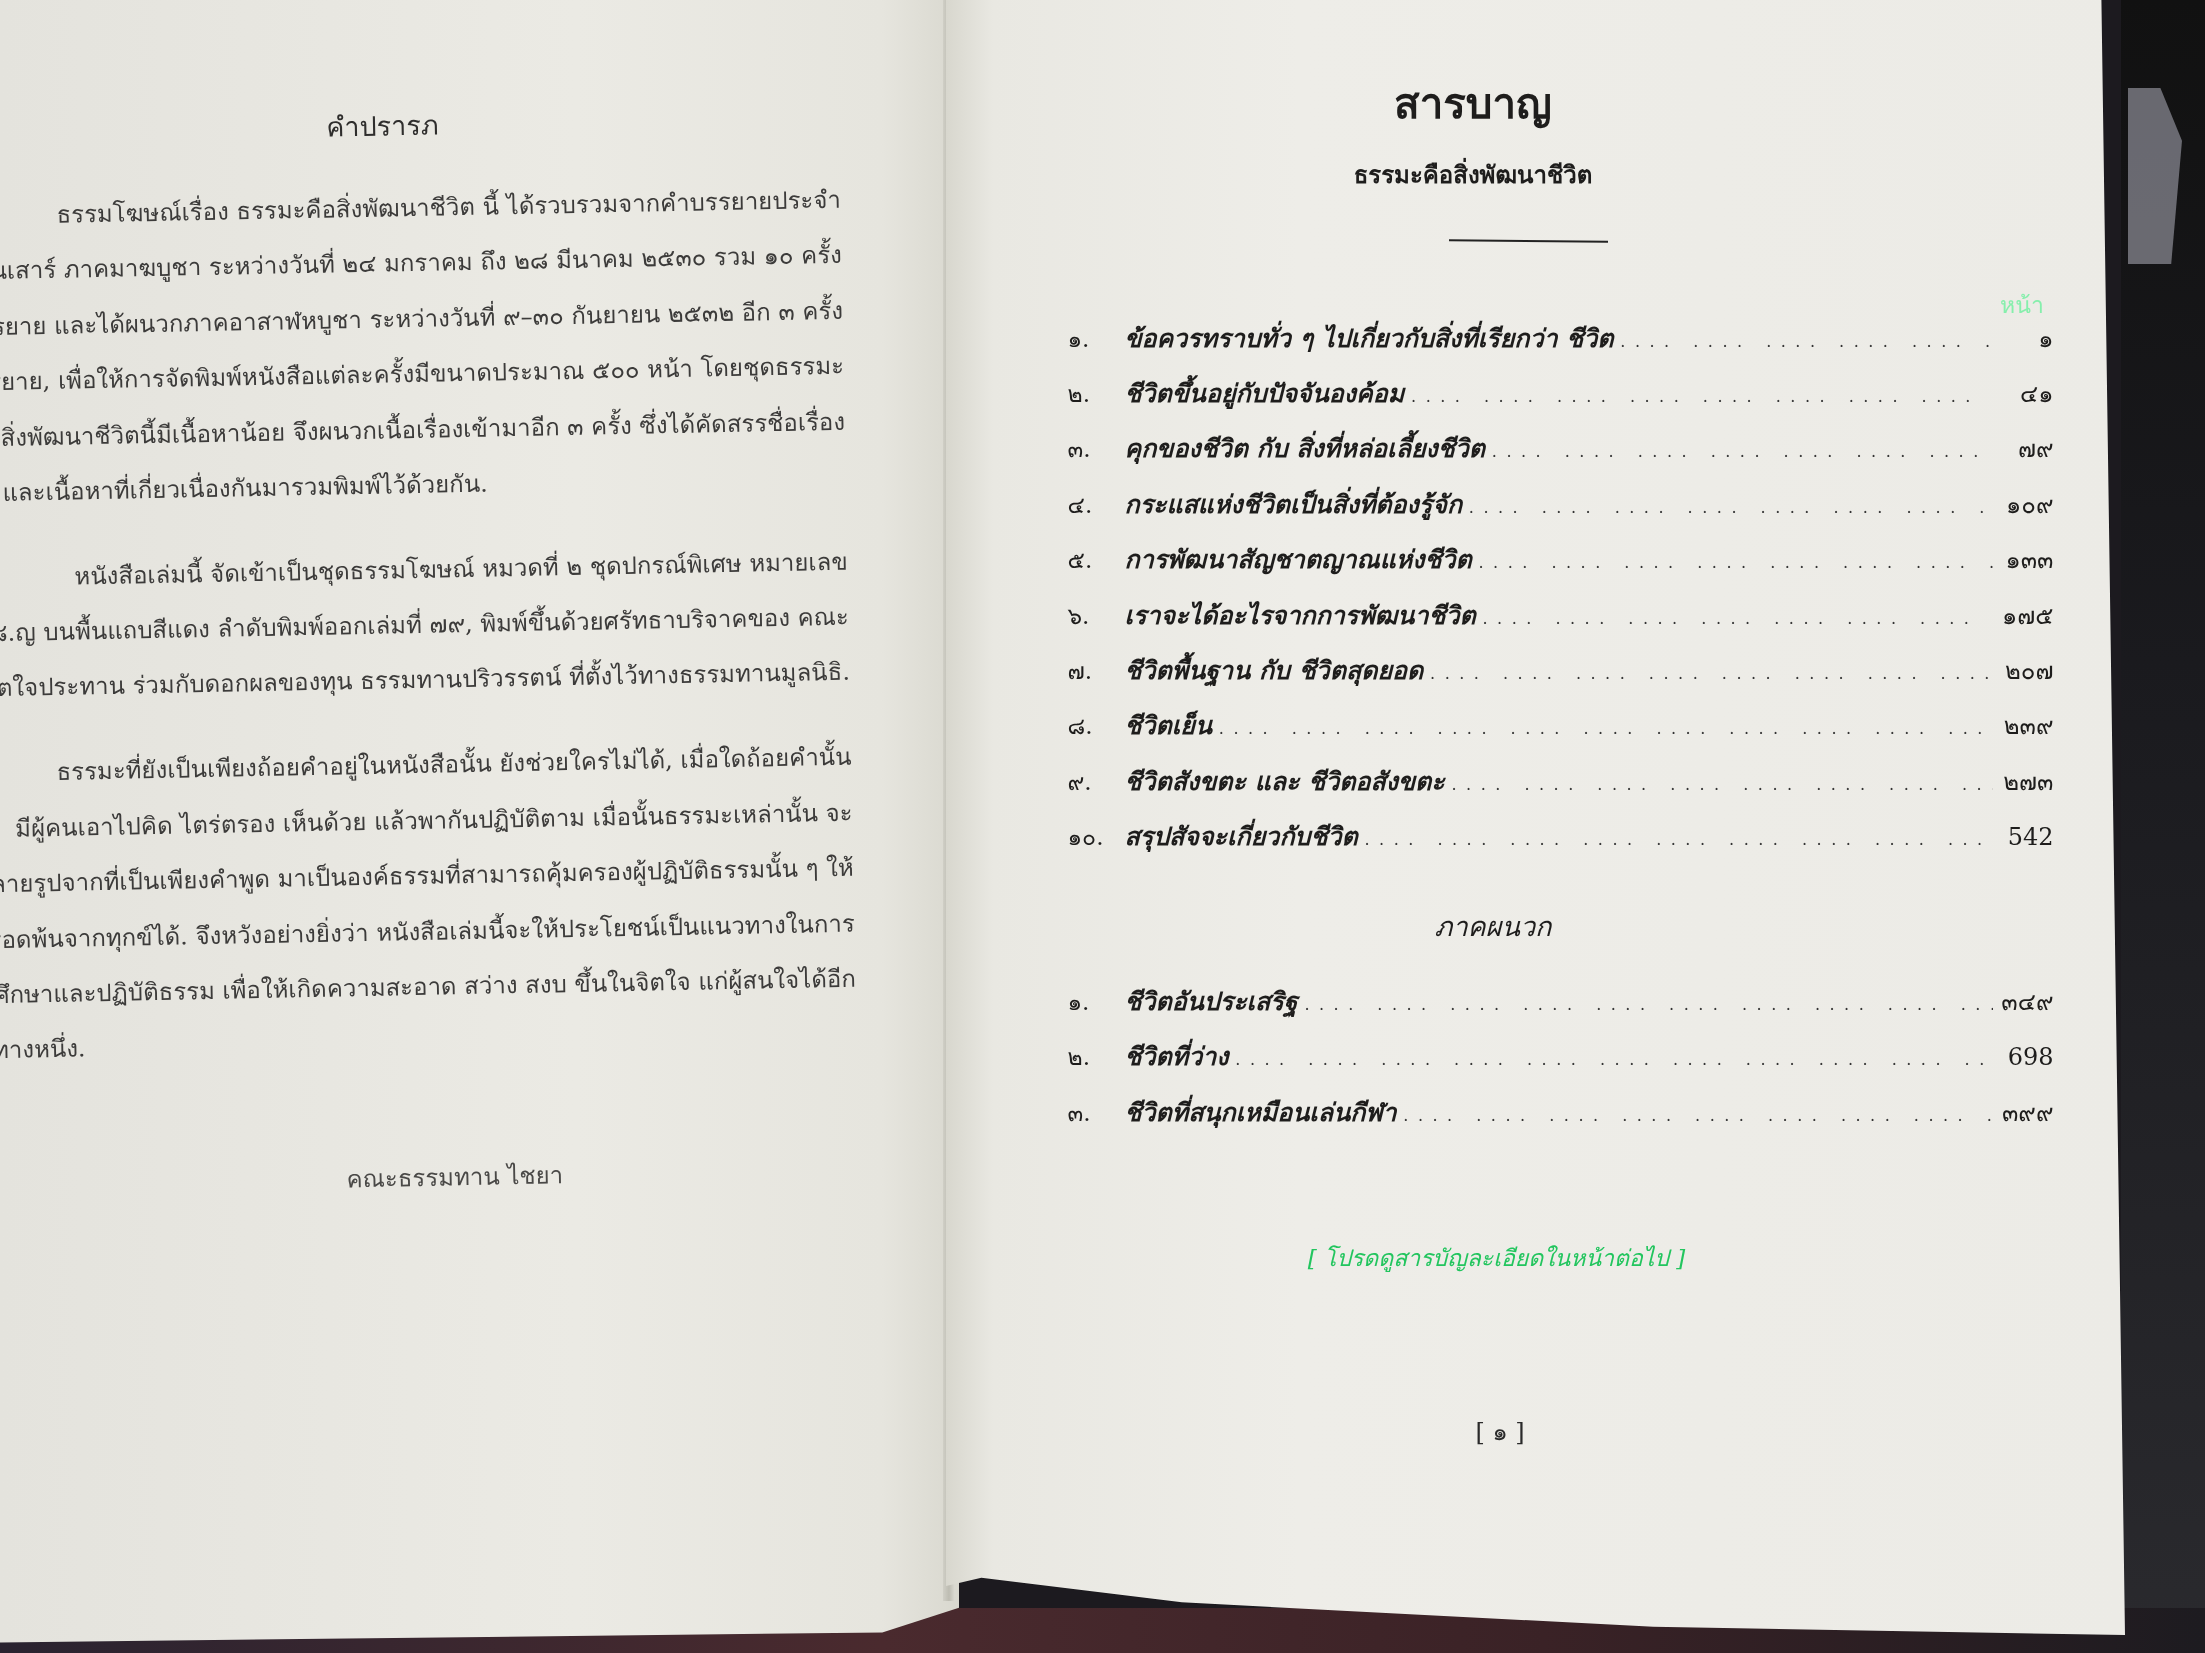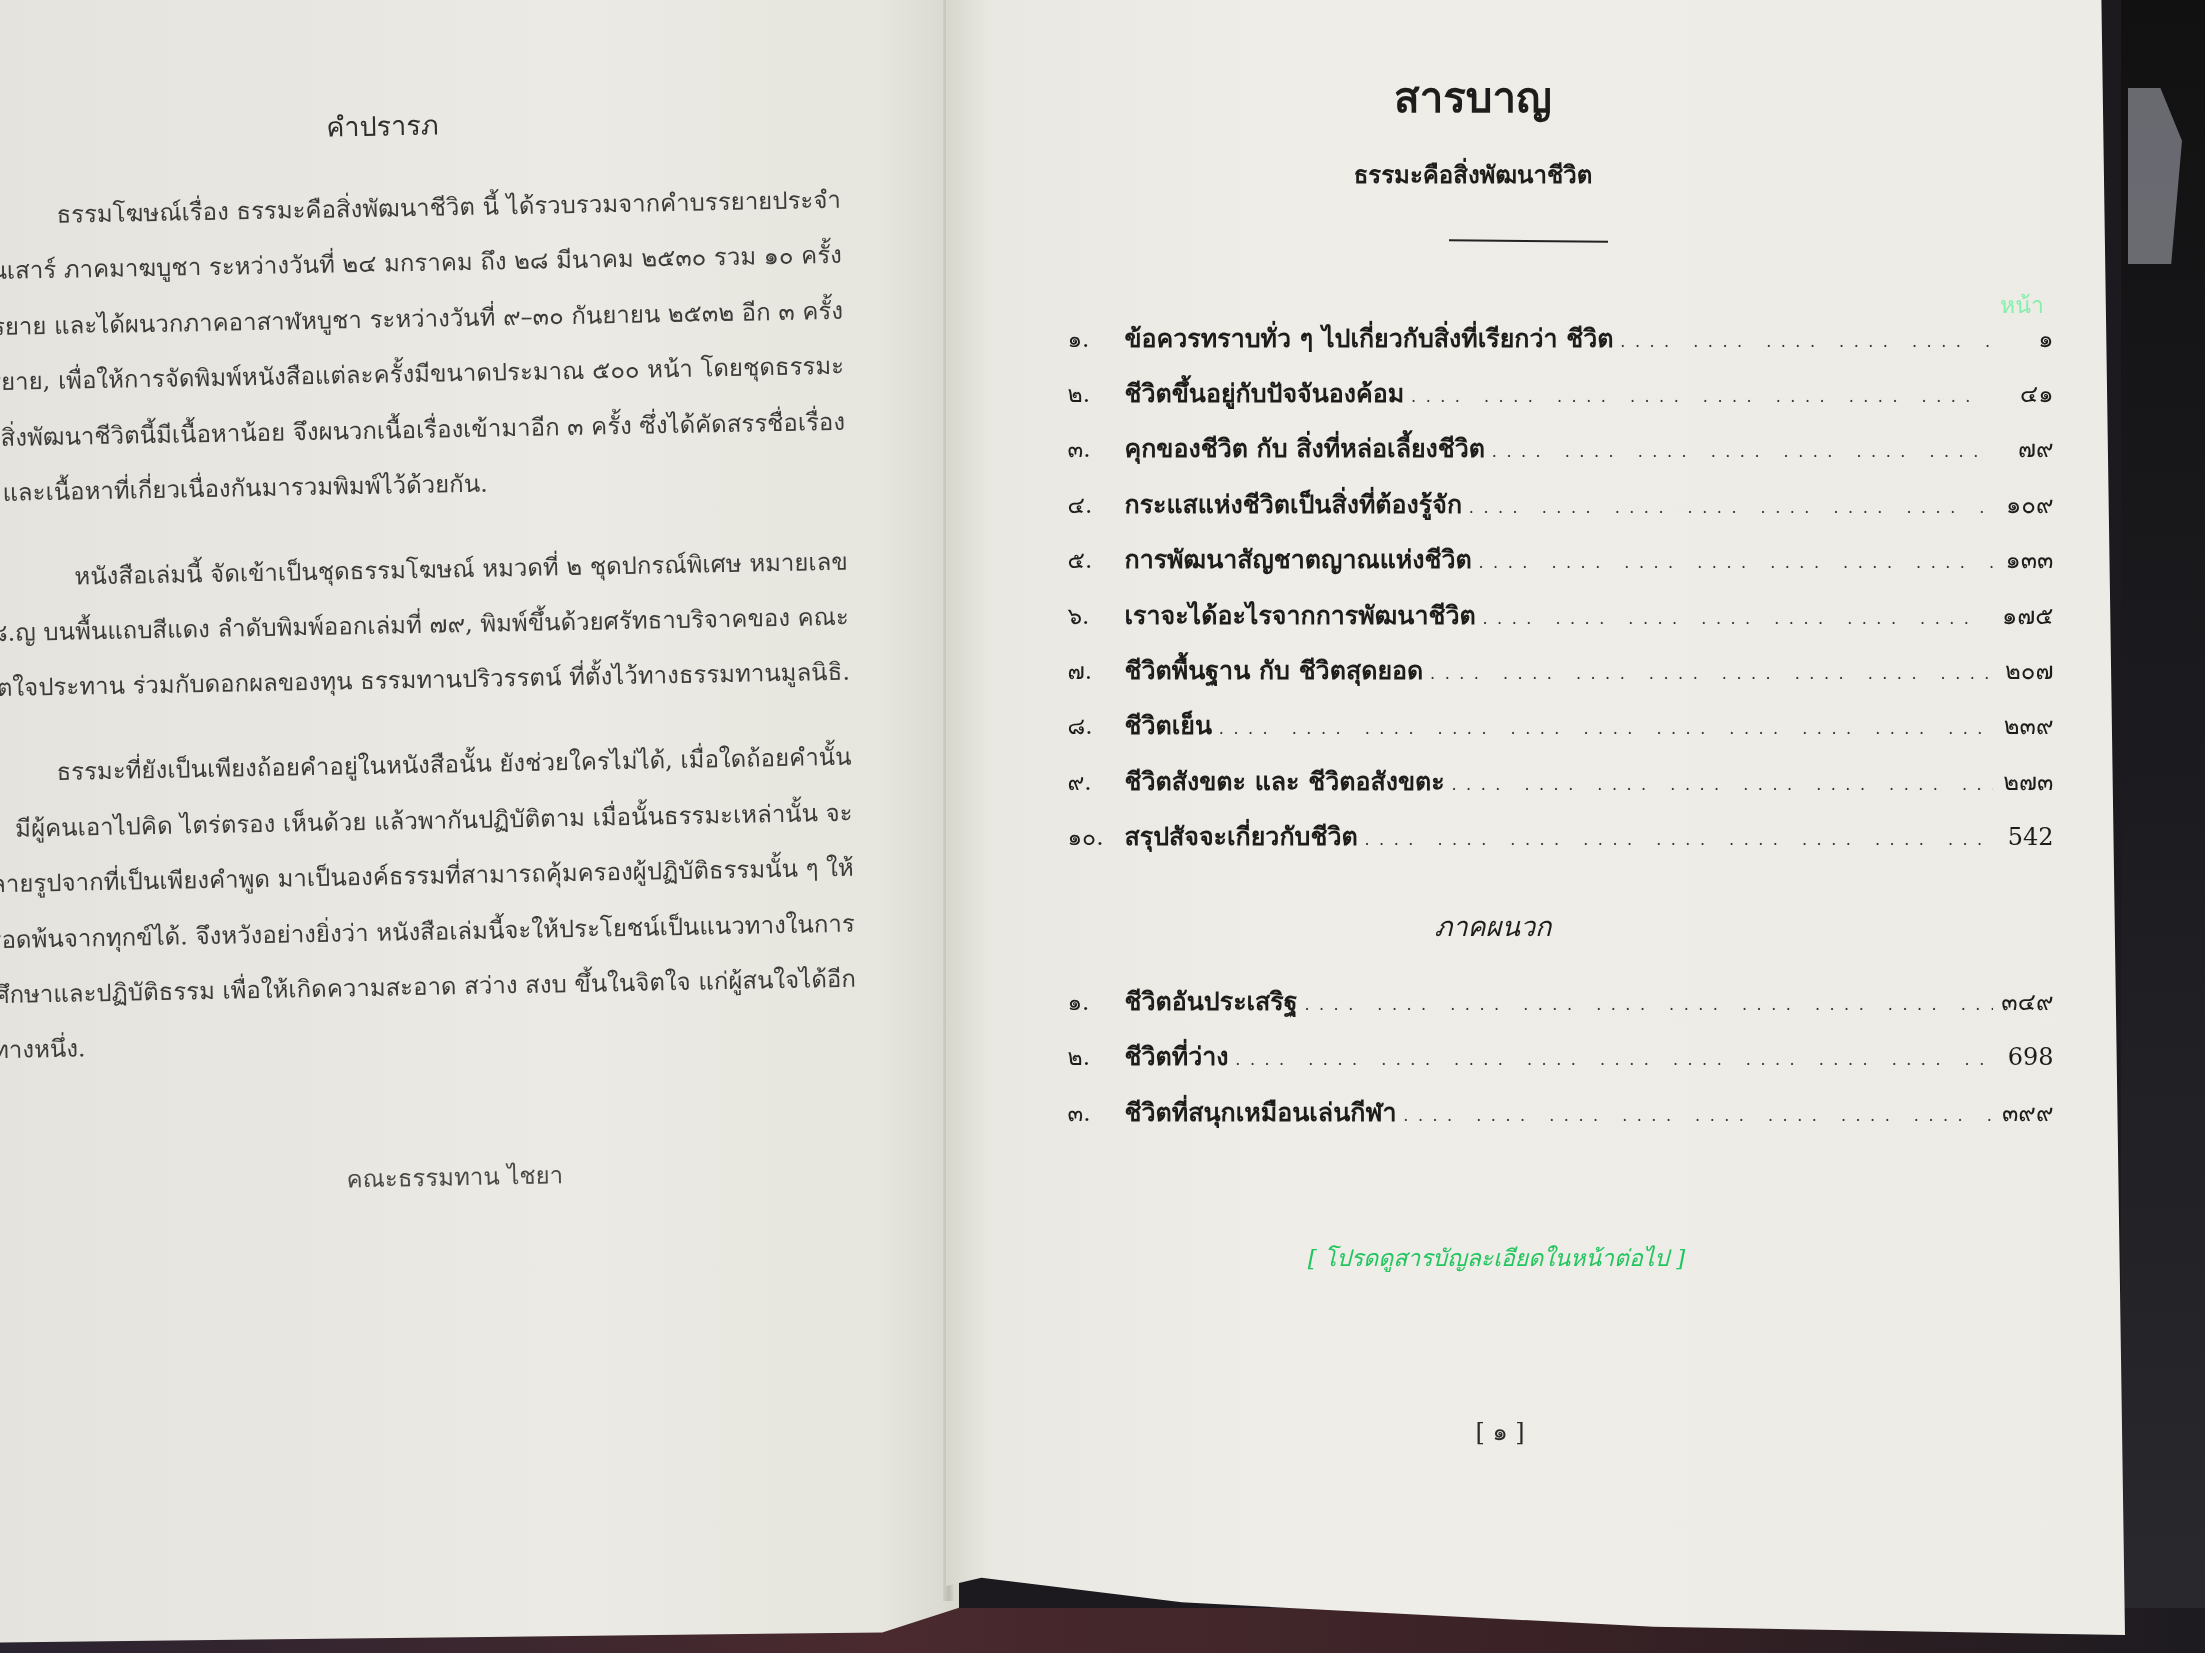--- a/index.html
+++ b/index.html
@@ -51,41 +51,41 @@
       position: absolute; right: 41px; font-size: 24px; white-space: nowrap;
       text-align: right;
     }
     .preface-sign {
       position: absolute; left: 324px; top: 1149px; font-size: 24px; color: #4a4947;
     }
 
     
     .toc { position: absolute; left: 1054px; top: 0; width: 1040px; height: 1486px; color: #1e1d1c; }
     .toc-title {
-      position: absolute; left: 0; width: 838px; top: 64px; text-align: center;
+      position: absolute; left: 0; width: 838px; top: 70px; text-align: center;
       font-size: 42px; font-weight: bold;
     }
     .toc-subtitle {
       position: absolute; left: 0; width: 838px; top: 155px; text-align: center;
       font-size: 24px; font-weight: bold;
     }
     .toc-rule {
       position: absolute; left: 395px; top: 240px; width: 159px; height: 2px; background: #222;
       transform: rotate(0.5deg);
     }
     .toc-page-head {
       position: absolute; left: 946px; top: 287px; font-size: 23px; color: #86efac;
     }
     .toc-row {
       position: absolute; left: 13.5px; width: 986px; height: 41px;
       display: flex; align-items: baseline; font-weight: bold; font-size: 25px;
       white-space: nowrap;
     }
     .toc-num { width: 57px; flex: none; font-weight: normal; font-size: 23px; }
-    .toc-text { flex: none; }
+    .toc-text { flex: none; font-style: italic; }
     .toc-dots {
       flex: 1; overflow: hidden; margin: 0 6.8px; color: #333; font-weight: normal;
       letter-spacing: 9.5px; font-size: 16px;
     }
     .toc-pg { flex: none; font-weight: normal; font-size: 24px; text-align: right; min-width: 54px; }
     .appendix-head {
       position: absolute; left: 0; width: 878px; top: 905px; text-align: center;
       font-size: 27px; font-style: italic;
     }
     .toc-note {

